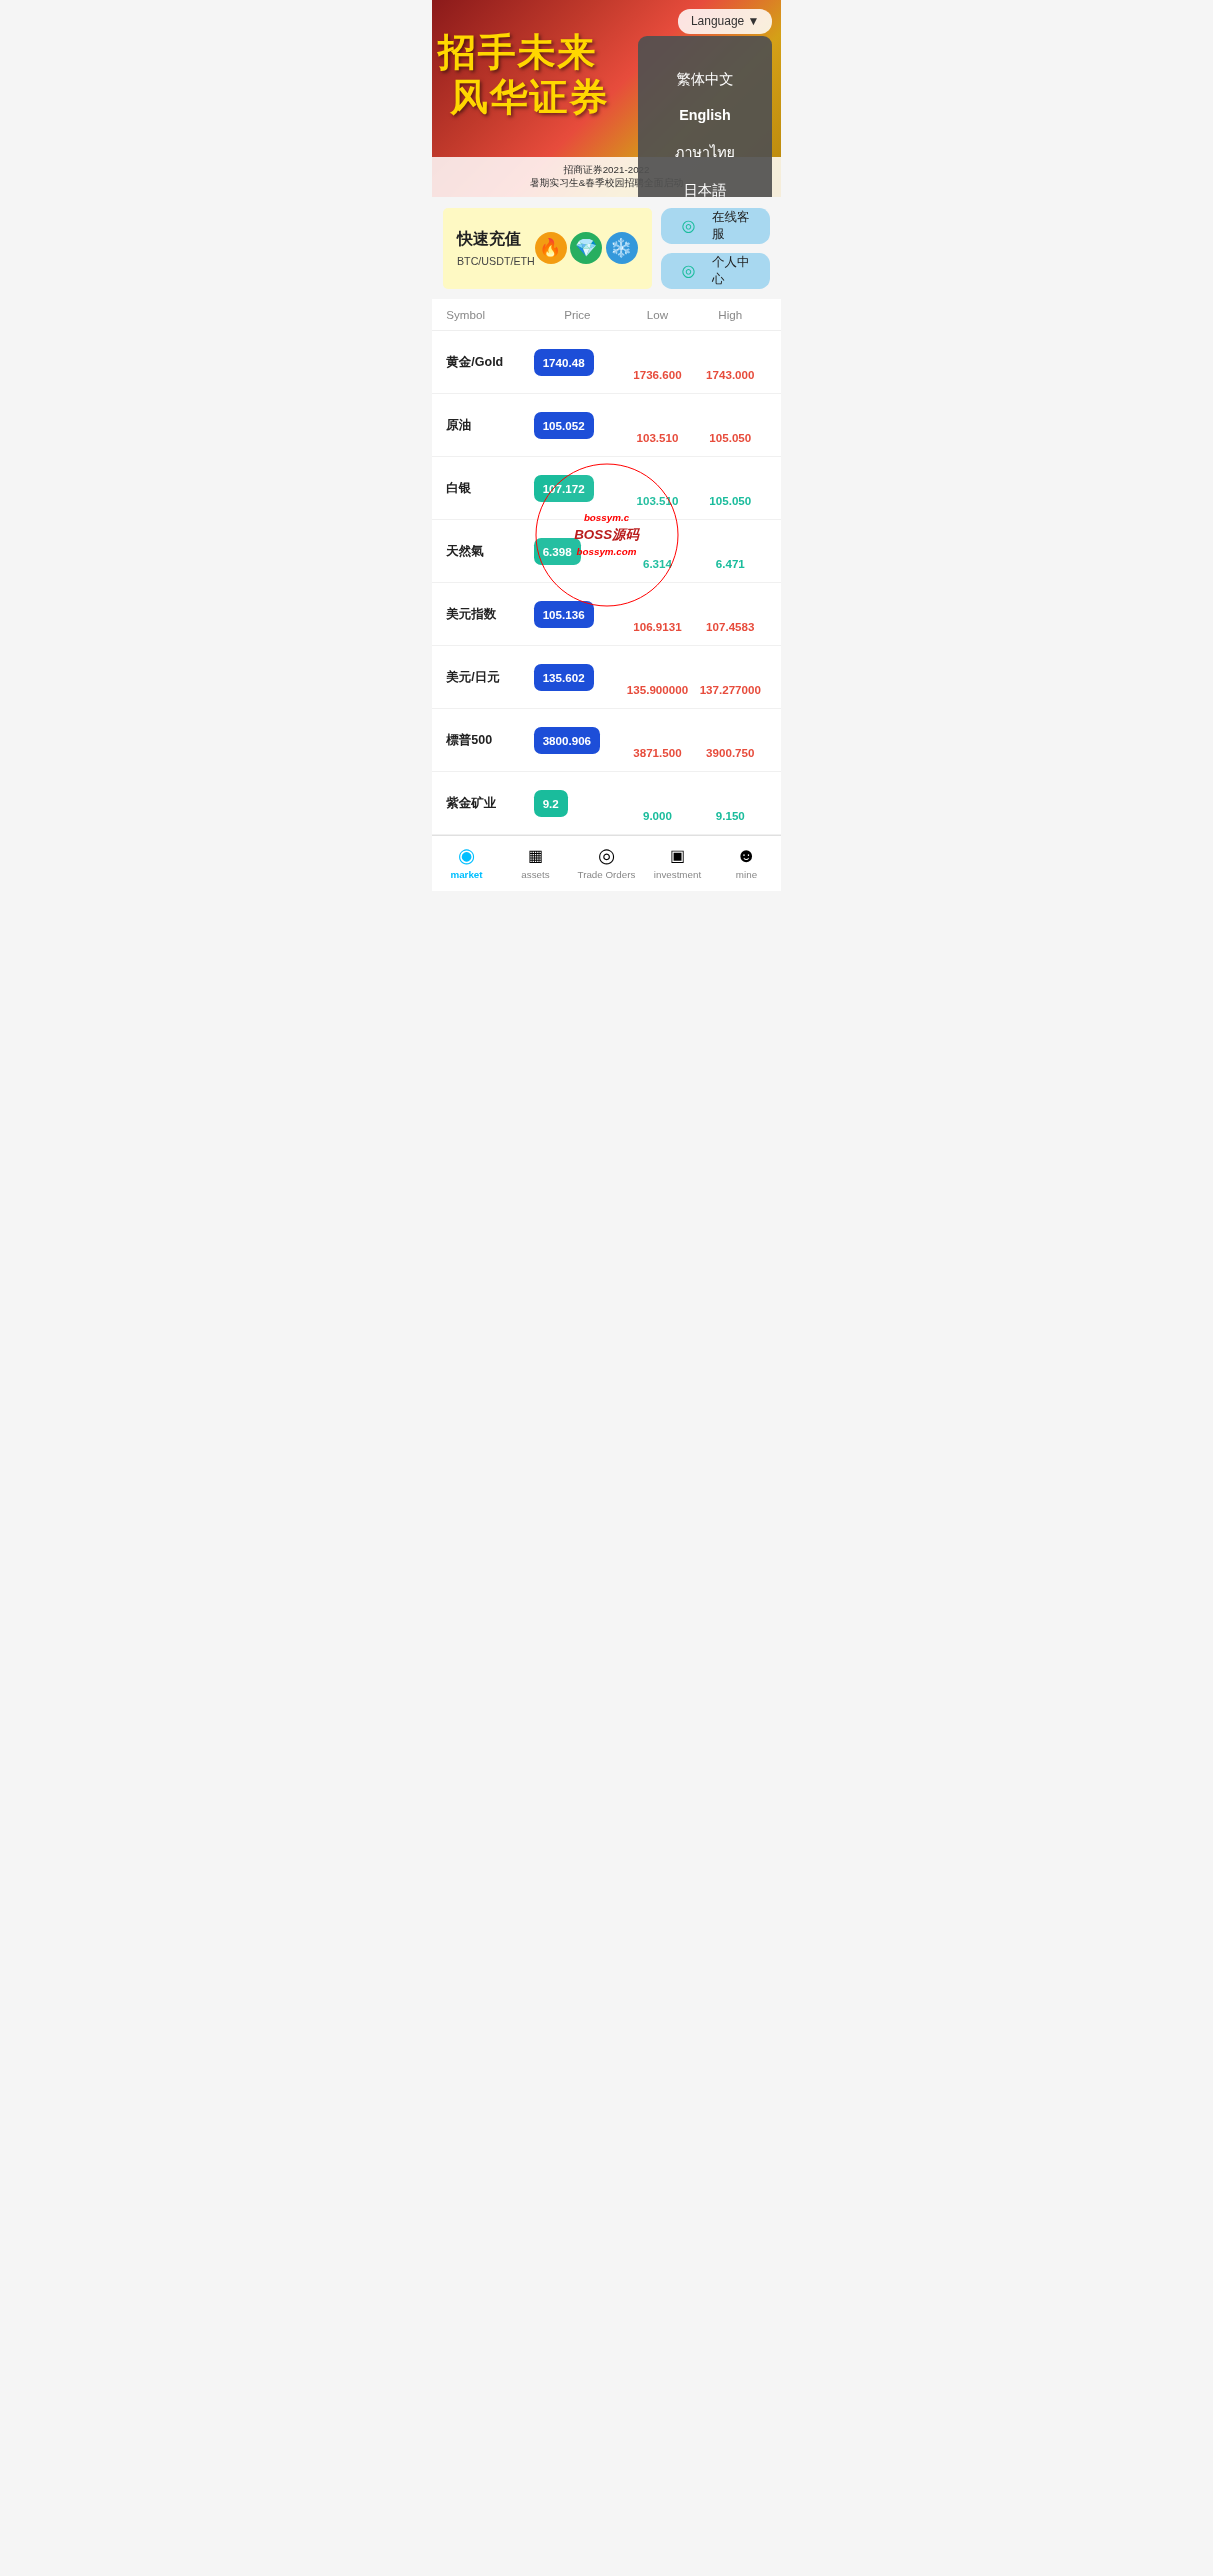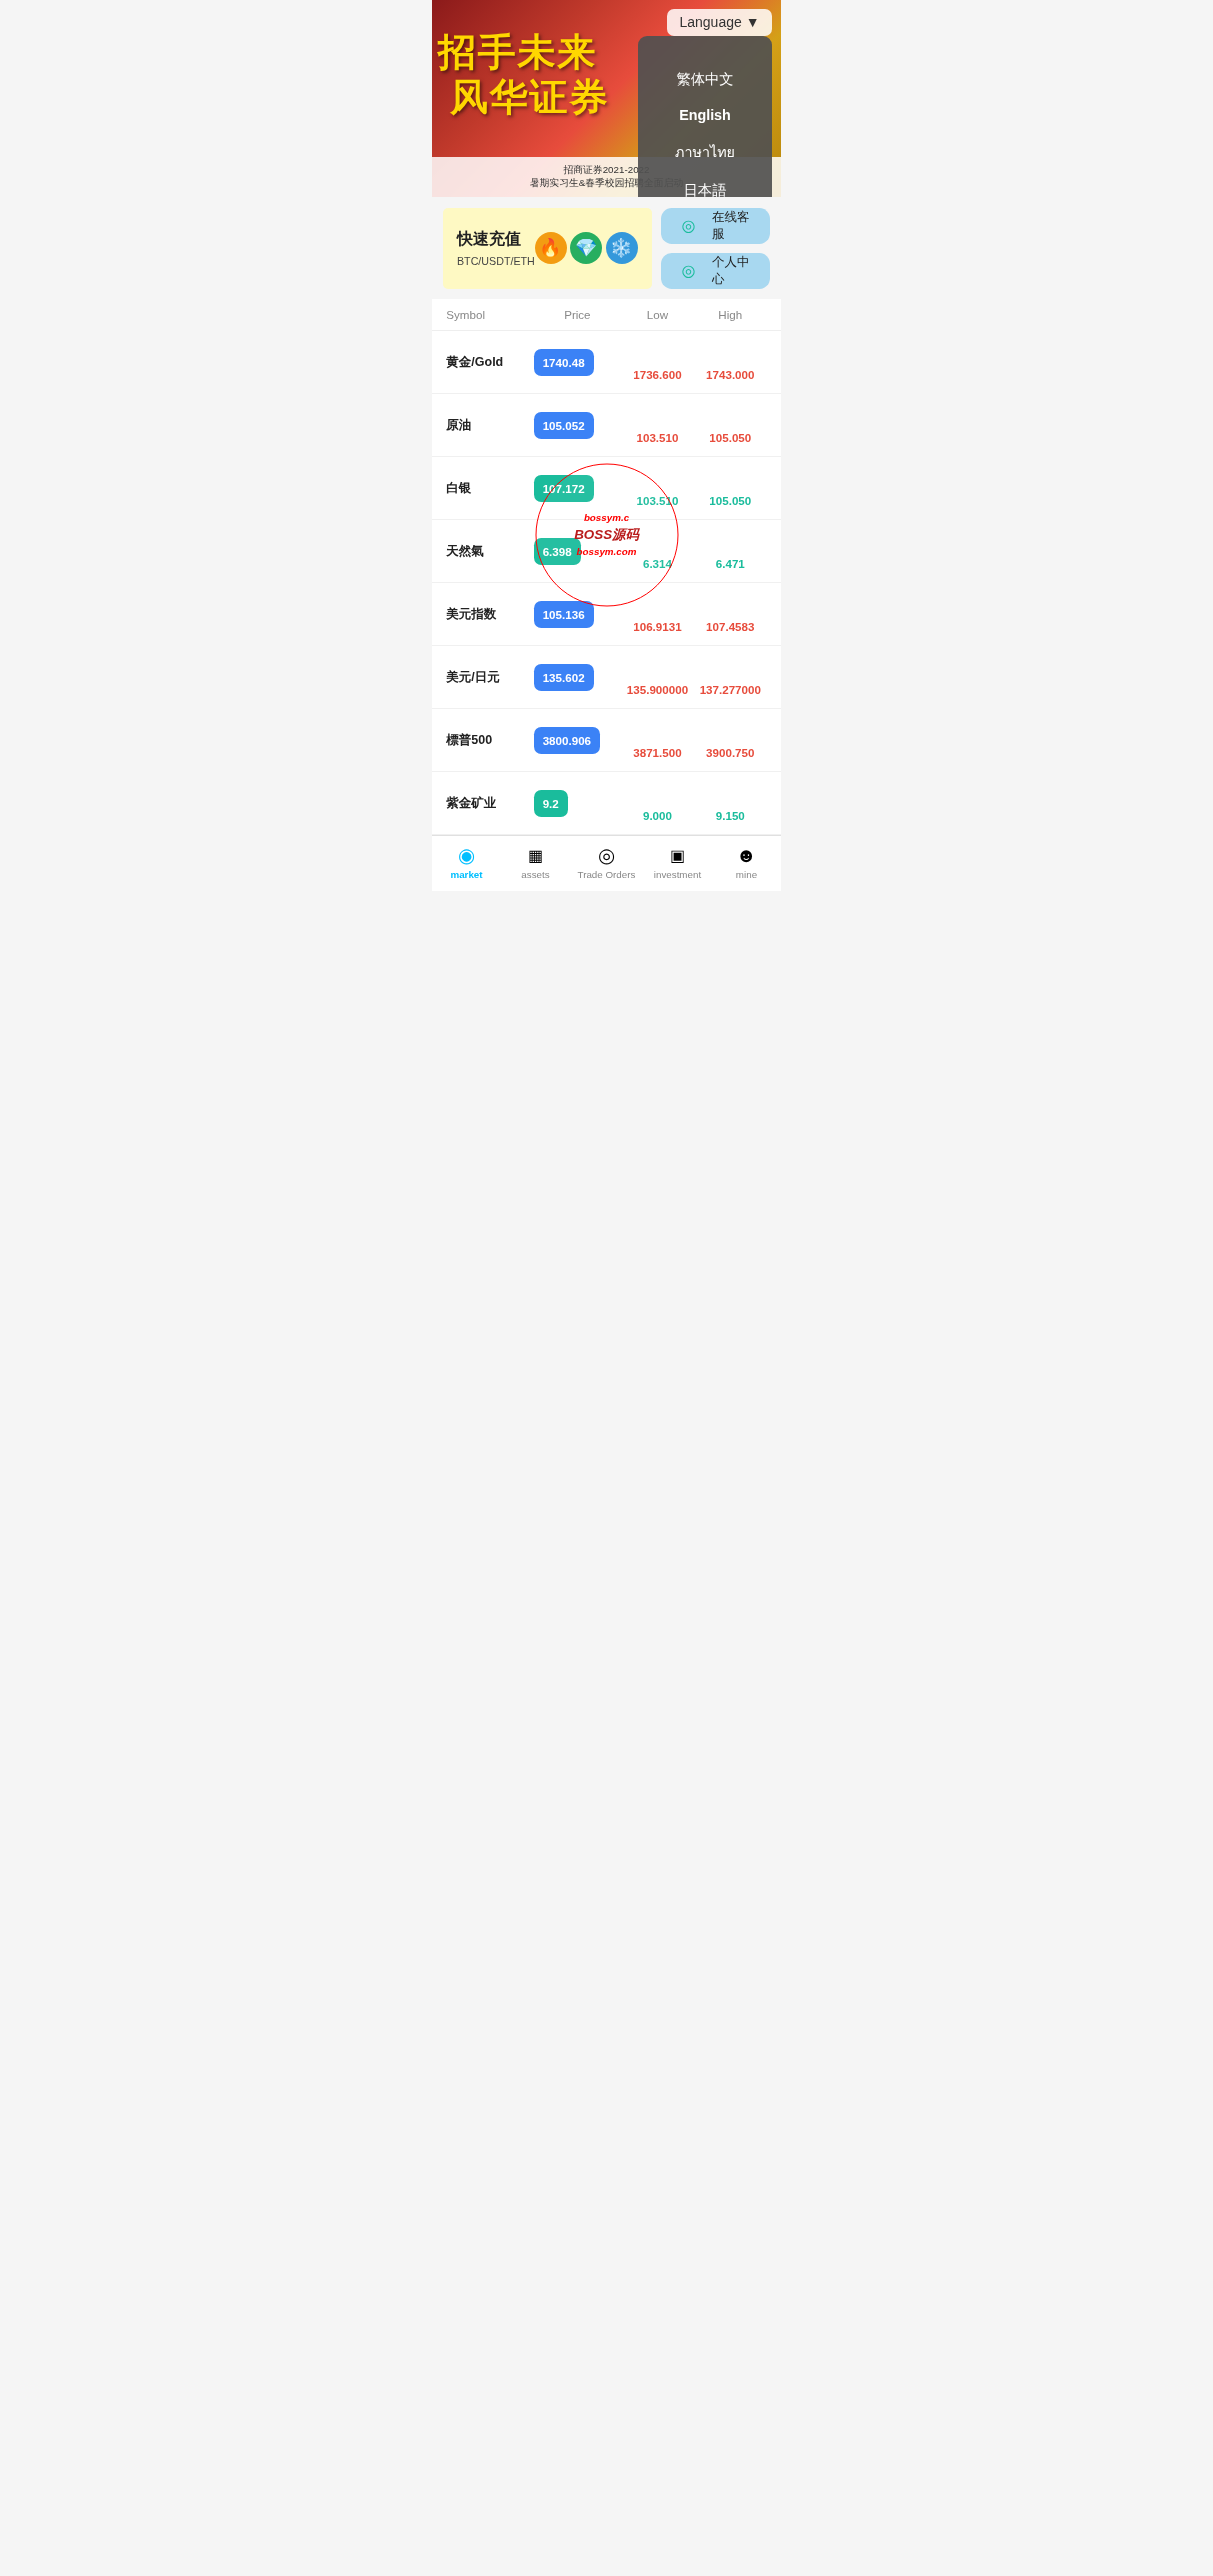--- a/index.html
+++ b/index.html
@@ -53,23 +53,23 @@
       text-align: center;
     }
 
     
     .language-btn {
       position: absolute;
       top: 9px;
       right: 9px;
       background: rgba(255,255,255,0.85);
       border: none;
-      border-radius: 7px;
+      border-radius: 12px;
       padding: 5.4px 12.5px;
-      font-size: 14px;
+      font-size: 12px;
       color: #333;
       cursor: pointer;
       z-index: 200;
     }
 
     
     .language-dropdown {
       position: absolute;
       top: 36px;
       right: 9px;
@@ -188,21 +188,21 @@
     }
     .price-badge {
       display: inline-block;
       padding: 7.2px 9px;
       border-radius: 7.2px;
       font-size: 11.6px;
       font-weight: 700;
       color: #fff;
       text-align: center;
     }
-    .price-red { background: #3b82f6; }
+    .price-red { background: #1d4ed8; }
     .price-teal { background: #1ABC9C; }
     .price-value {
       font-size: 11.6px;
       font-weight: 700;
       text-align: center;
       margin-top: 24px;
     }
     .red { color: #E74C3C; }
     .teal { color: #1ABC9C; }
 

